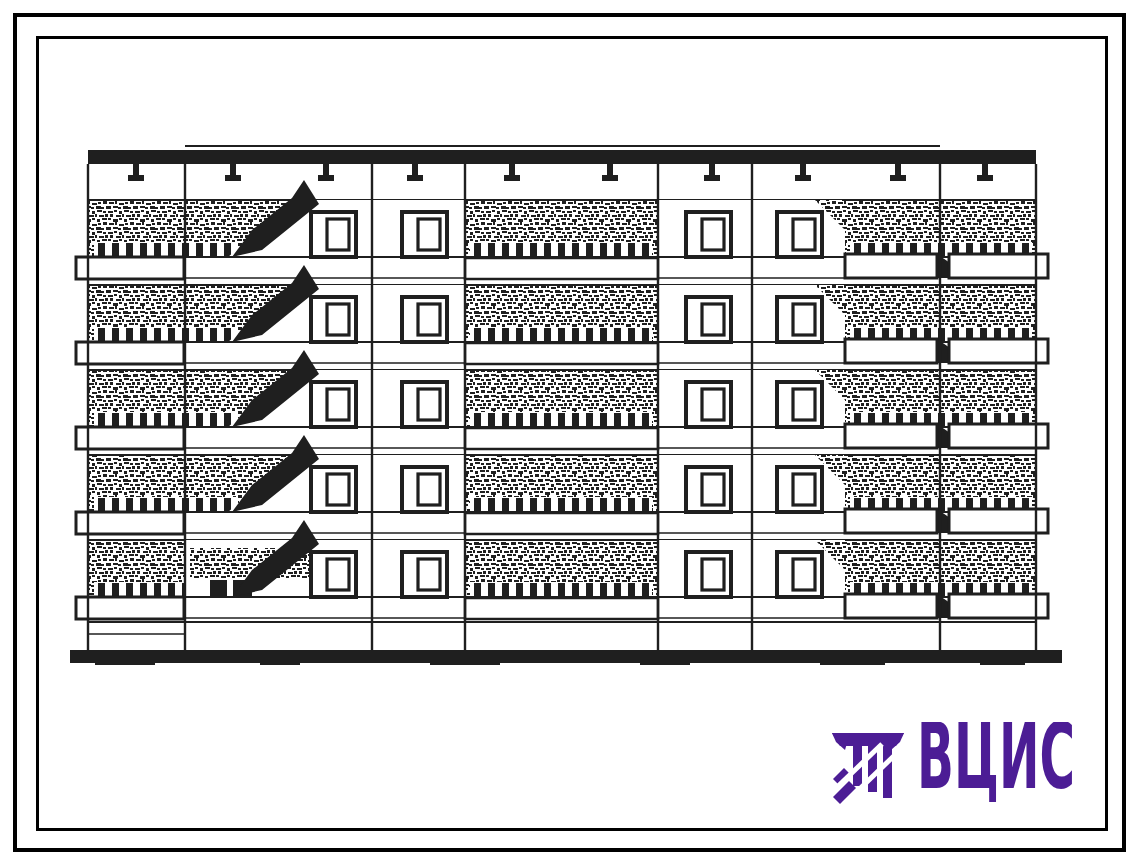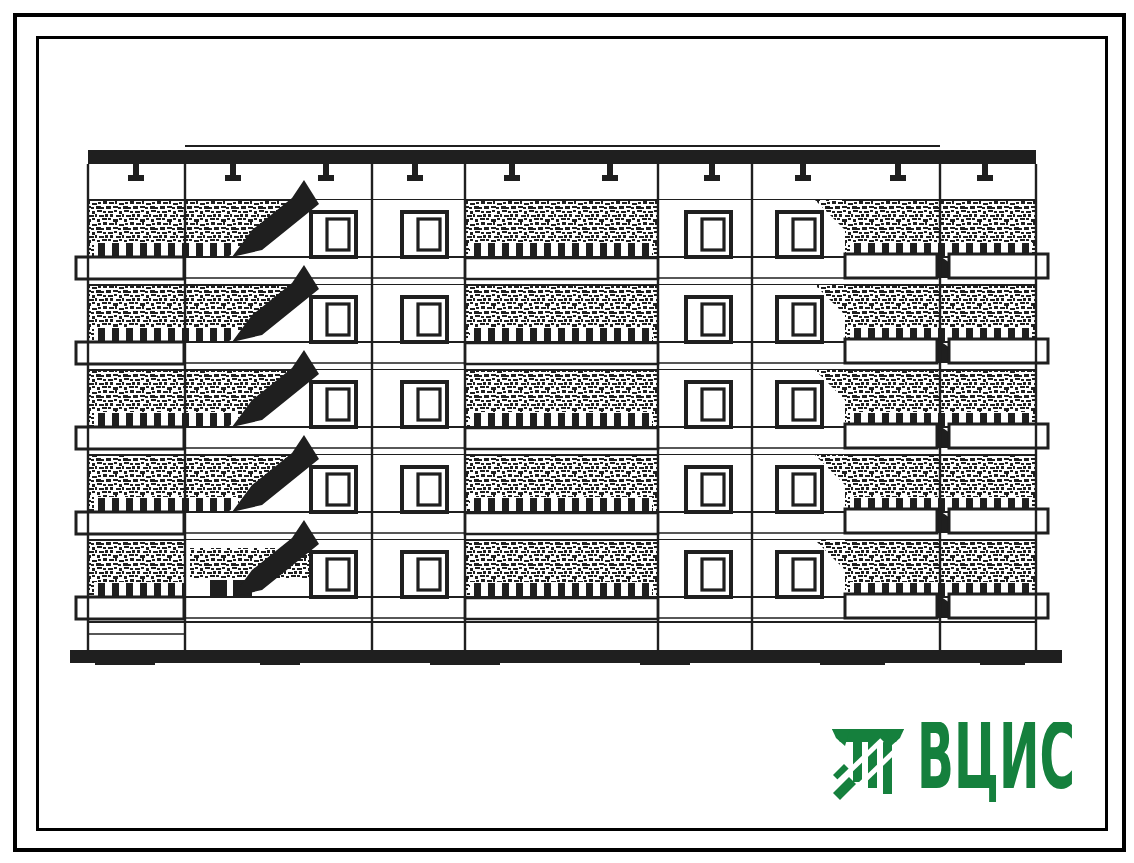--- a/index.html
+++ b/index.html
@@ -421,21 +421,21 @@
           <rect x="95" y="663" width="60" height="2" fill="#1f1f1f"></rect>
           <rect x="260" y="663" width="40" height="2" fill="#1f1f1f"></rect>
           <rect x="430" y="663" width="70" height="2" fill="#1f1f1f"></rect>
           <rect x="640" y="663" width="50" height="2" fill="#1f1f1f"></rect>
           <rect x="820" y="663" width="65" height="2" fill="#1f1f1f"></rect>
           <rect x="980" y="663" width="45" height="2" fill="#1f1f1f"></rect>
         </g>
       </g>
     </svg>
 
-  <div id="logo" style="color: #15803d;">
+  <div id="logo" style="color: #4c1d95; align-items: center;">
     <svg id="logo-icon" width="76" height="78" viewBox="0 0 76 78">
       <g fill="currentColor">
         <polygon points="2,7 74,7 66,20 10,20"></polygon>
         <polygon points="2,7 20,7 15,24 6,16"></polygon>
         <polygon points="56,7 74,7 70,16 61,24"></polygon>
         <rect x="23" y="18" width="9" height="42"></rect>
         <rect x="38" y="18" width="9" height="48"></rect>
         <rect x="53" y="18" width="9" height="54"></rect>
         <polygon points="3,53 14,42 21,49 10,60"></polygon>
         <polygon points="3,71 19,55 26,62 10,78"></polygon>

